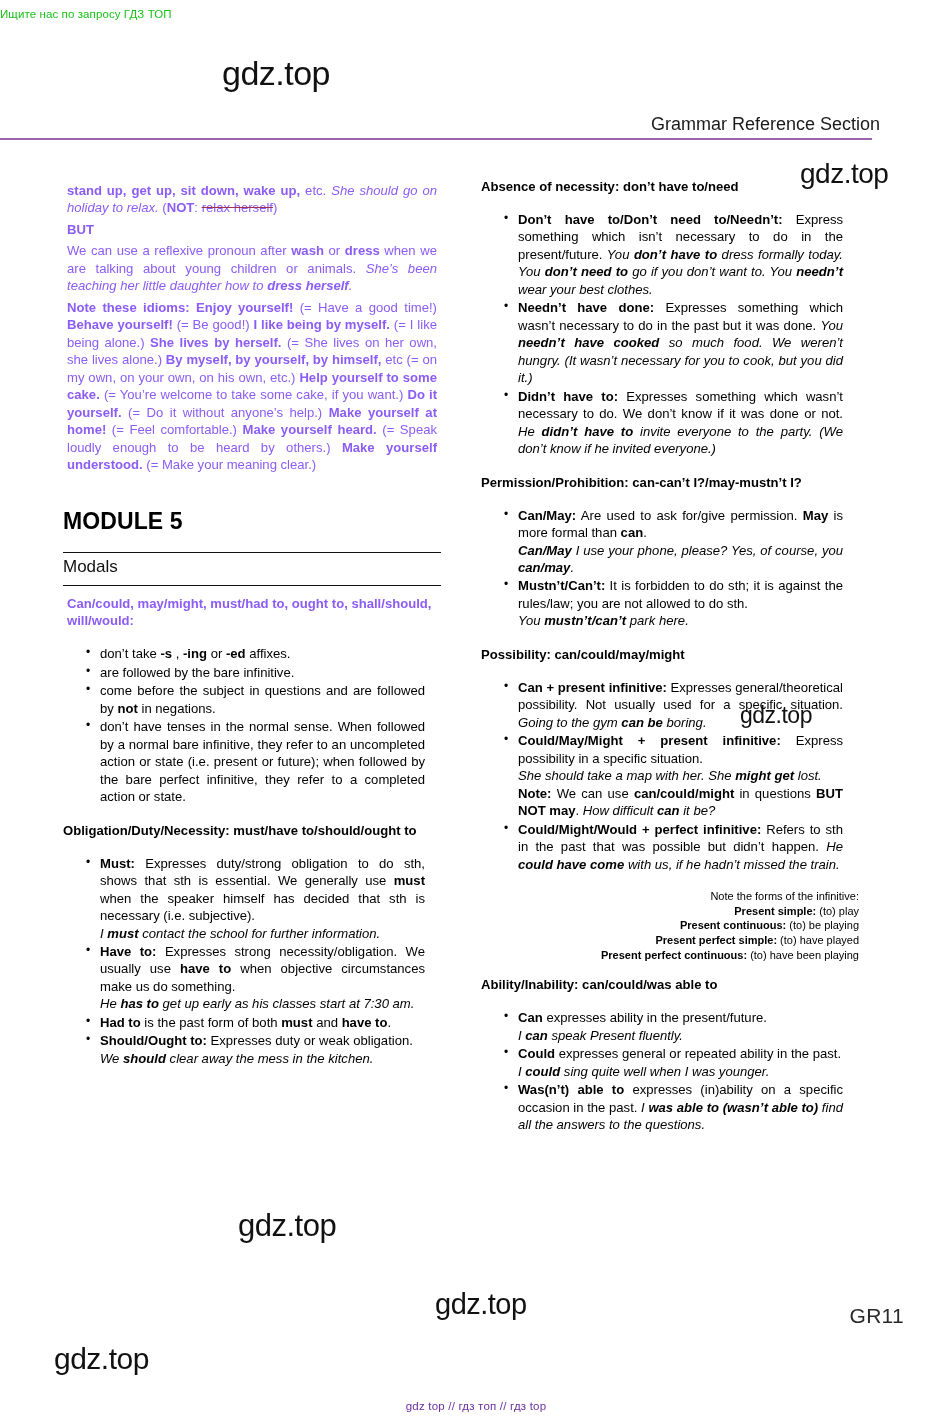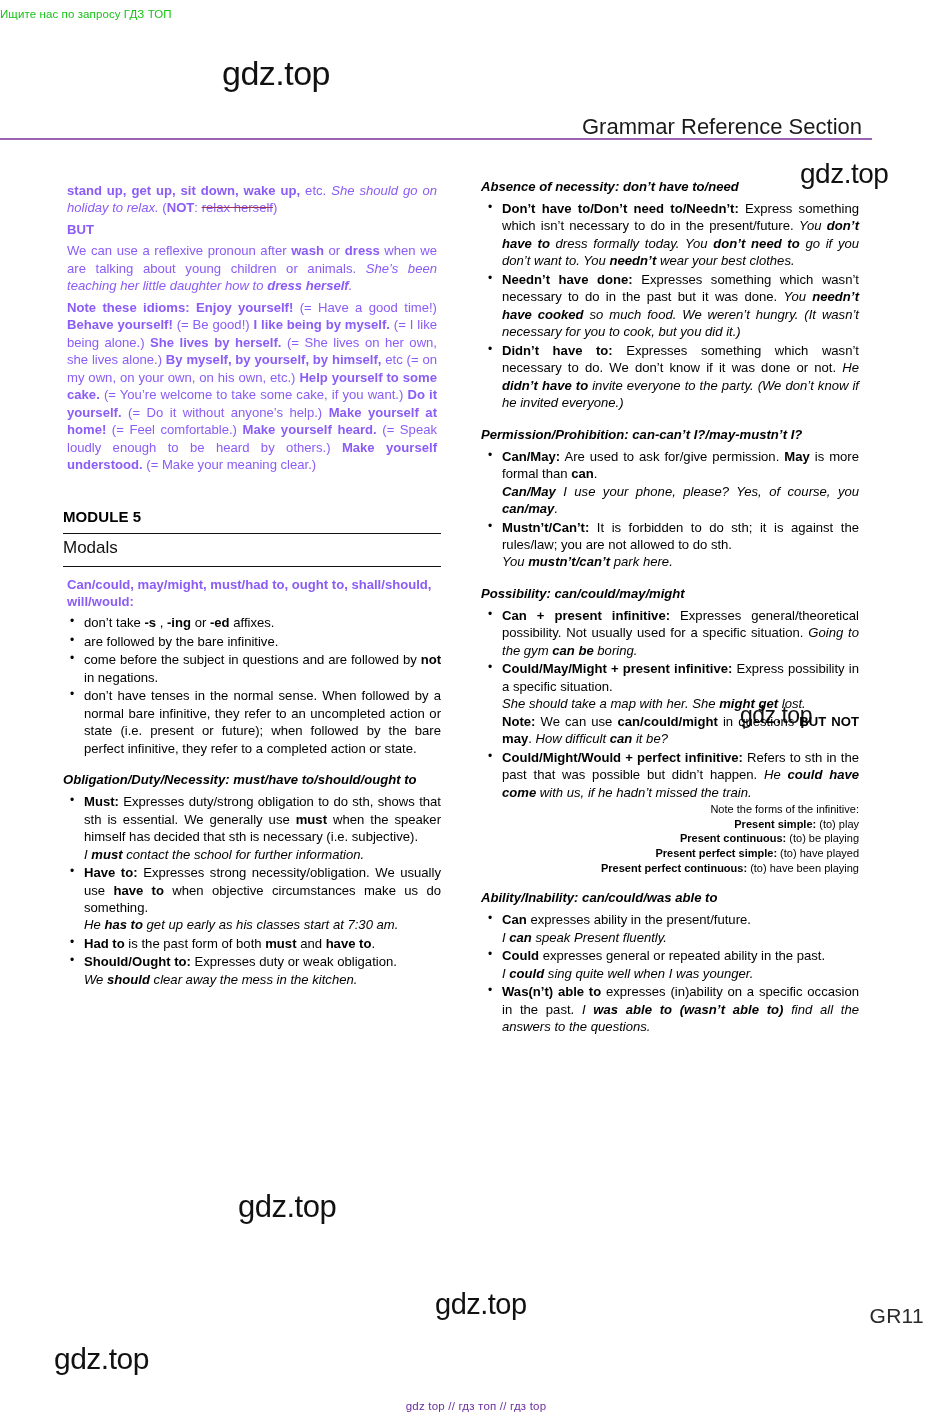--- a/index.html
+++ b/index.html
@@ -39,23 +39,23 @@
   .wm-main   { left: 222px; top: 54px;   font-size: 34px; }
   .wm-tr     { left: 800px; top: 158px;  font-size: 28px; }
   .wm-modals { left: 175px; top: 655px;  font-size: 31px; }
   .wm-poss   { left: 740px; top: 702px;  font-size: 23px; }
   .wm-bot-c  { left: 435px; top: 1288px; font-size: 29px; }
   .wm-bot-l  { left: 54px;  top: 1342px; font-size: 30px; }
 
   
   .header-title {
     position: absolute;
-    right: 90px;
+    right: 72px;
     top: 114px;
-    font-size: 22px;
+    font-size: 18px;
     color: #1a1a1a;
   }
   .header-rule {
     position: absolute;
     left: 0;
     top: 138px;
     width: 872px;
     height: 2px;
     background: #9c63b0;
   }
@@ -88,26 +88,25 @@
   b, .b  { font-weight: 700; }
   i, .i  { font-style: italic; }
   .bi    { font-weight: 700; font-style: italic; }
   .strike { text-decoration: line-through; text-decoration-color: #a03050; }
 
   .section-head {
     font-size: 13.1px;
     font-weight: 700;
     line-height: 1.3;
     margin: 14px 0 5px 0;
-    font-style: italic;
   }
 
   ul.bullets {
     list-style: none;
-    margin: 0;
+    margin: 16px;
     padding: 0;
   }
   ul.bullets > li {
     position: relative;
     padding-left: 21px;
     font-size: 13.1px;
     line-height: 1.335;
     text-align: justify;
     margin-bottom: 1px;
   }
@@ -122,43 +121,43 @@
 
   .indent {
     padding-left: 21px;
     font-size: 11px;
     line-height: 1.335;
     text-align: right;
   }
 
   
   .module-title {
-    font-size: 15px;
+    font-size: 23px;
     font-weight: 700;
     letter-spacing: 0.1px;
-    margin: 34px 0 8px 0;
+    margin: 34px 0 17px 0;
   }
   .modals-bar {
     border-top: 1.6px solid #111;
     border-bottom: 1.6px solid #111;
     padding: 4px 0 3px 0;
     margin-bottom: 9px;
     position: relative;
     height: 25px;
   }
   .modals-bar .label {
     font-size: 17px;
     font-weight: 400;
     color: #111;
   }
 
   
   .page-num {
     position: absolute;
-    right: 28px;
+    right: 48px;
     top: 1304px;
     font-size: 21px;
     color: #2a2a2a;
     letter-spacing: 0.3px;
   }
   .footer-links {
     position: absolute;
     left: 0;
     top: 1400px;
     width: 952px;

